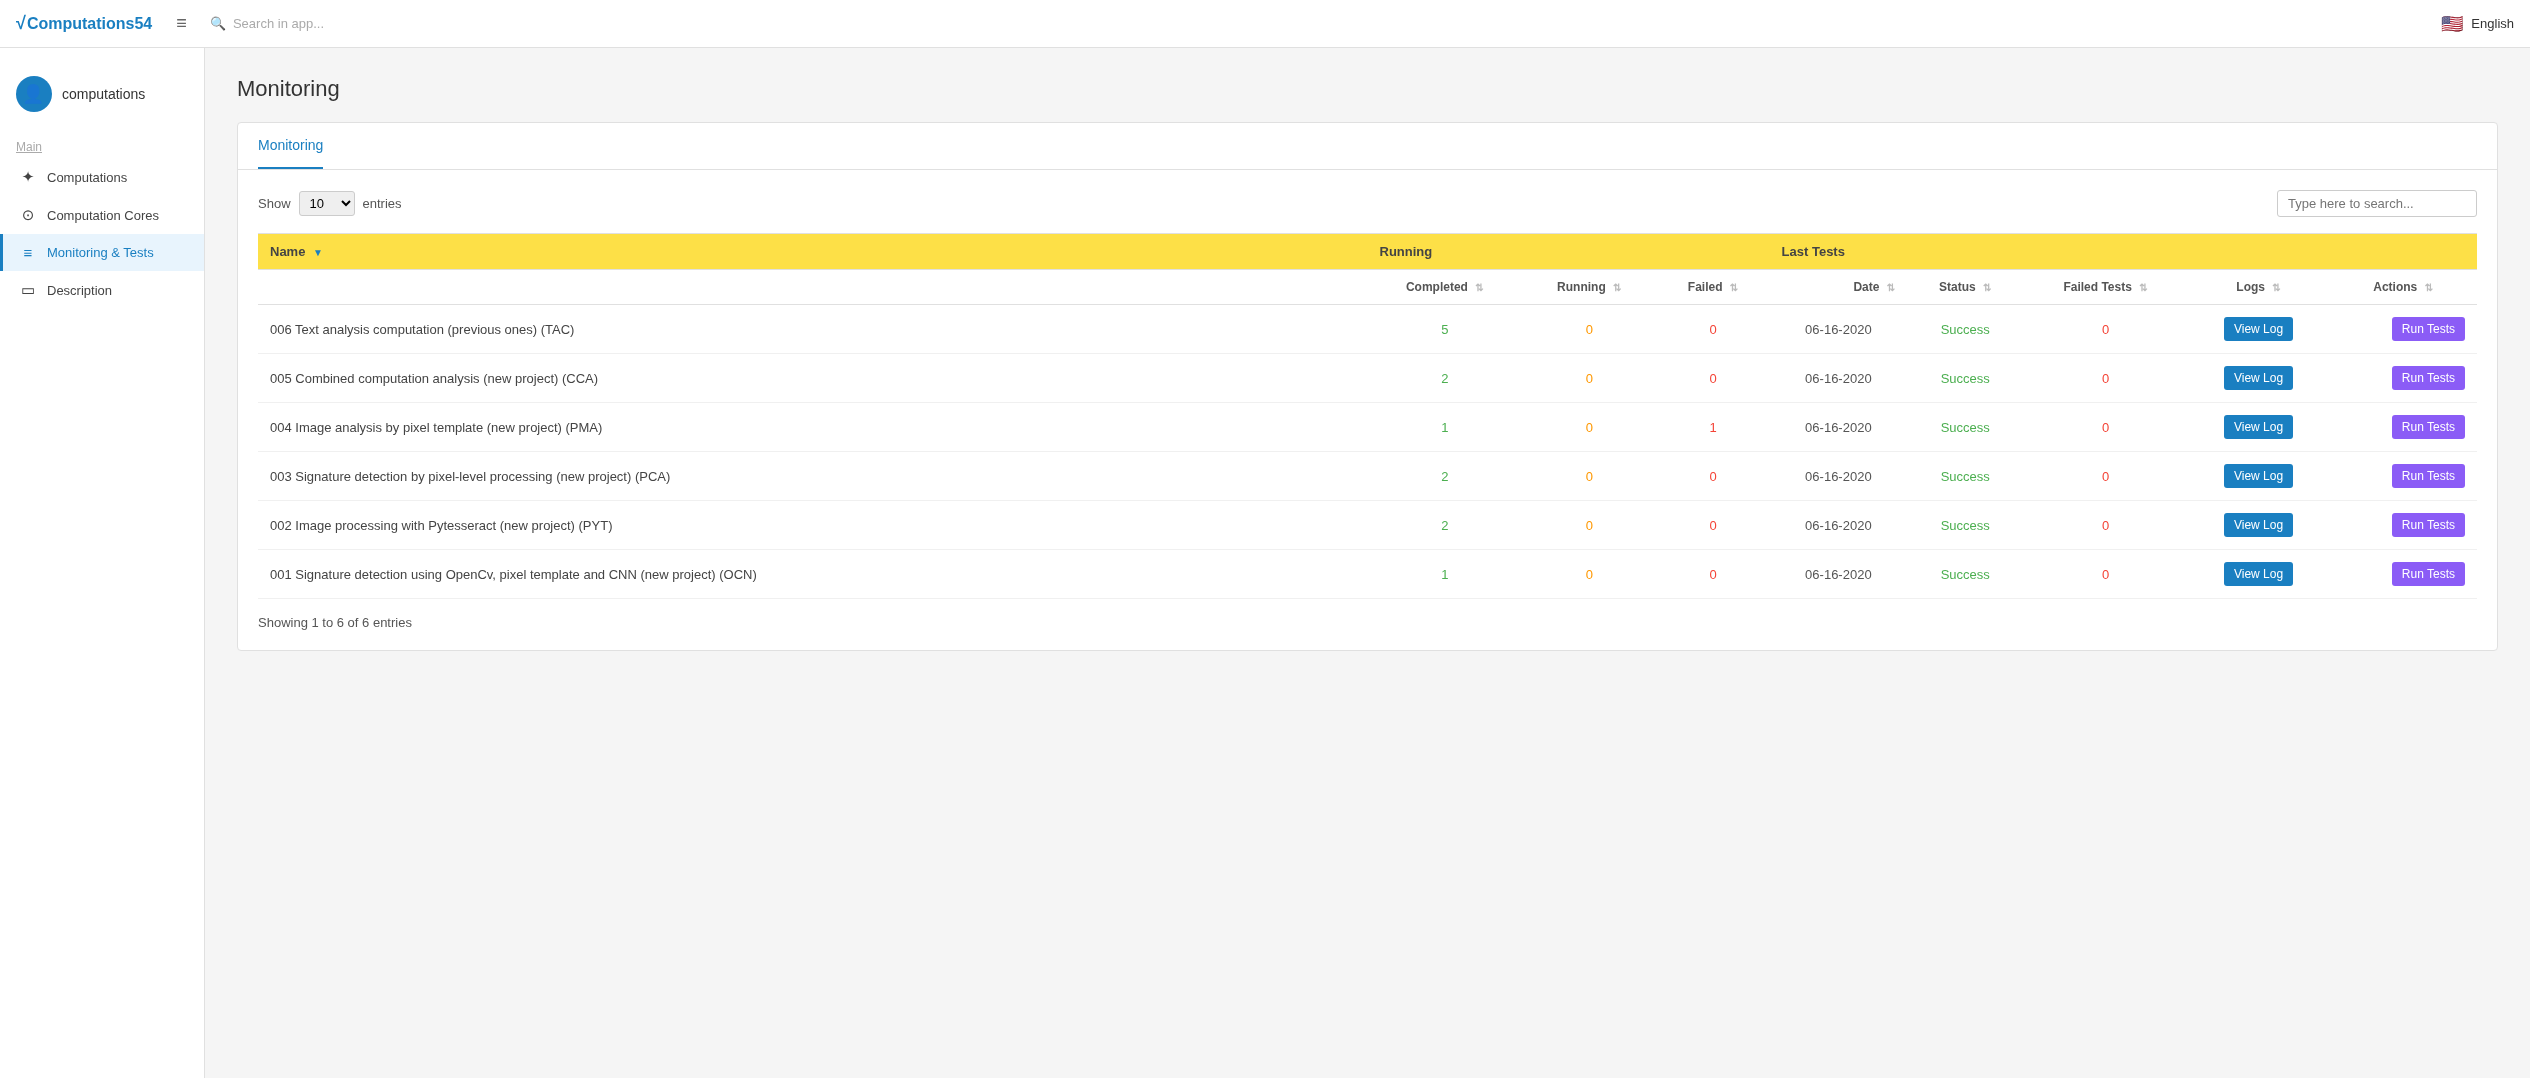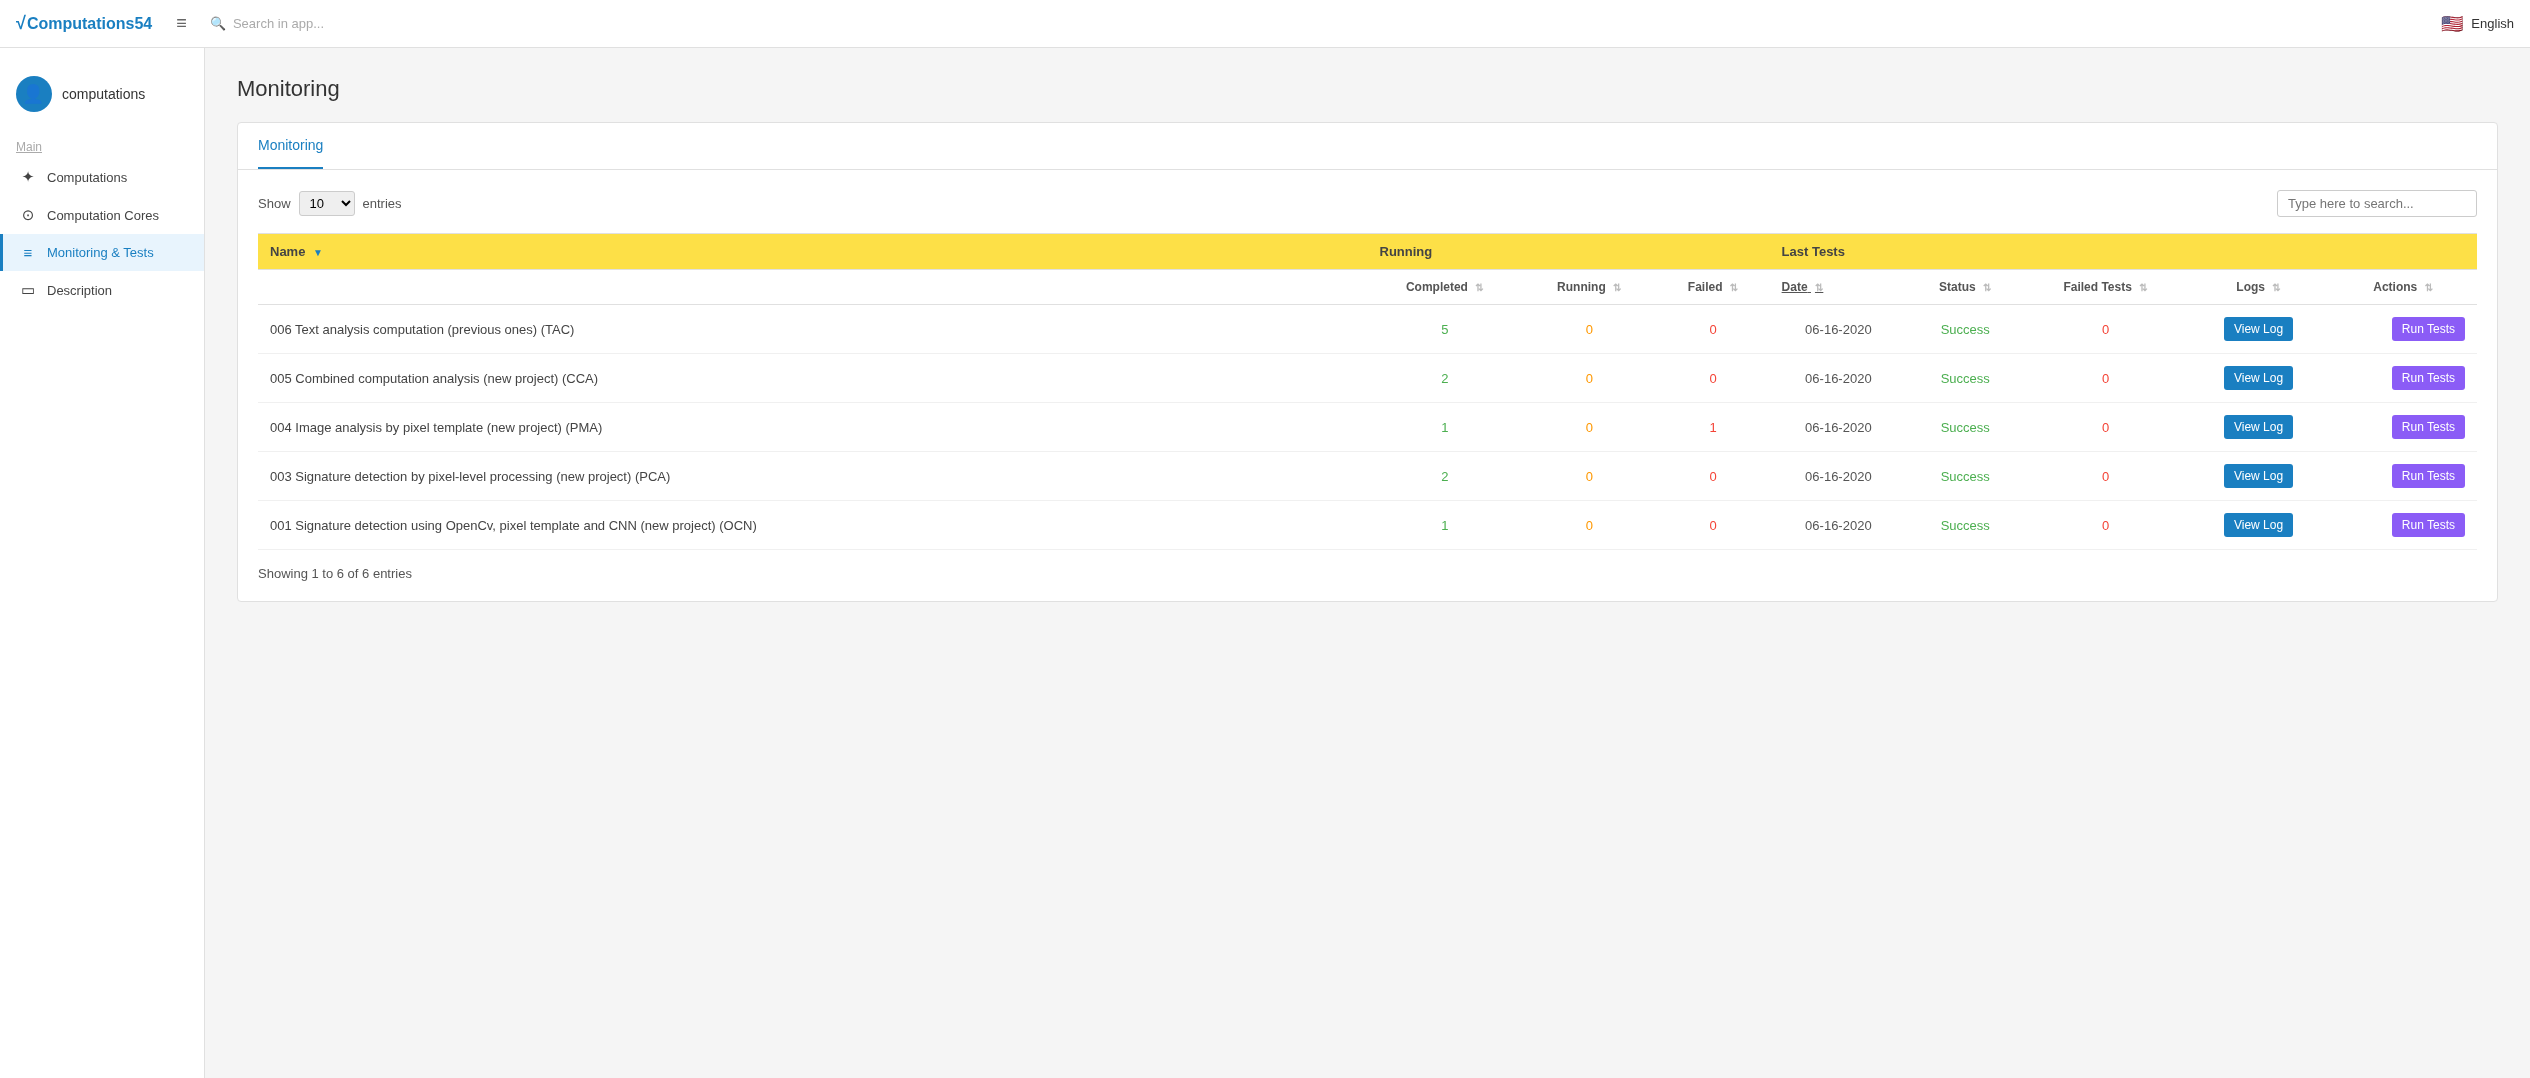--- a/index.html
+++ b/index.html
@@ -413,21 +413,21 @@
                 <span class="sort-icon-gray">⇅</span>
               </th>
               <th class="th-sortable" style="text-align:center;">
                 <span>Running</span>
                 <span class="sort-icon-gray">⇅</span>
               </th>
               <th class="th-sortable" style="text-align:center;">
                 <span>Failed</span>
                 <span class="sort-icon-gray">⇅</span>
               </th>
-              <th class="th-sortable" style="text-align:left;text-decoration:underline;">
+              <th class="th-sortable" style="text-align:right;">
                 <span>Date</span>
                 <span class="sort-icon-gray">⇅</span>
               </th>
               <th class="th-sortable" style="text-align:center;">
                 <span>Status</span>
                 <span class="sort-icon-gray">⇅</span>
               </th>
               <th class="th-sortable" style="text-align:center;">
                 <span>Failed Tests</span>
                 <span class="sort-icon-gray">⇅</span>
@@ -505,20 +505,37 @@
     <td class="td-center">
       <button class="btn-view-log">View Log</button>
     </td>
     <td>
       <div class="actions-cell">
         <button class="btn-run-tests">Run Tests</button>
       </div>
     </td>
   </tr>
               <tr>
+    <td class="td-name">002 Image processing with Pytesseract (new project) (PYT)</td>
+    <td class="td-green">2</td>
+    <td class="td-orange">0</td>
+    <td class="td-red">0</td>
+    <td class="td-date">06-16-2020</td>
+    <td class="td-status-success">Success</td>
+    <td class="td-red td-center">0</td>
+    <td class="td-center">
+      <button class="btn-view-log">View Log</button>
+    </td>
+    <td>
+      <div class="actions-cell">
+        <button class="btn-run-tests">Run Tests</button>
+      </div>
+    </td>
+  </tr>
+              <tr>
     <td class="td-name">001 Signature detection using OpenCv, pixel template and CNN (new project) (OCN)</td>
     <td class="td-green">1</td>
     <td class="td-orange">0</td>
     <td class="td-red">0</td>
     <td class="td-date">06-16-2020</td>
     <td class="td-status-success">Success</td>
     <td class="td-red td-center">0</td>
     <td class="td-center">
       <button class="btn-view-log">View Log</button>
     </td>

